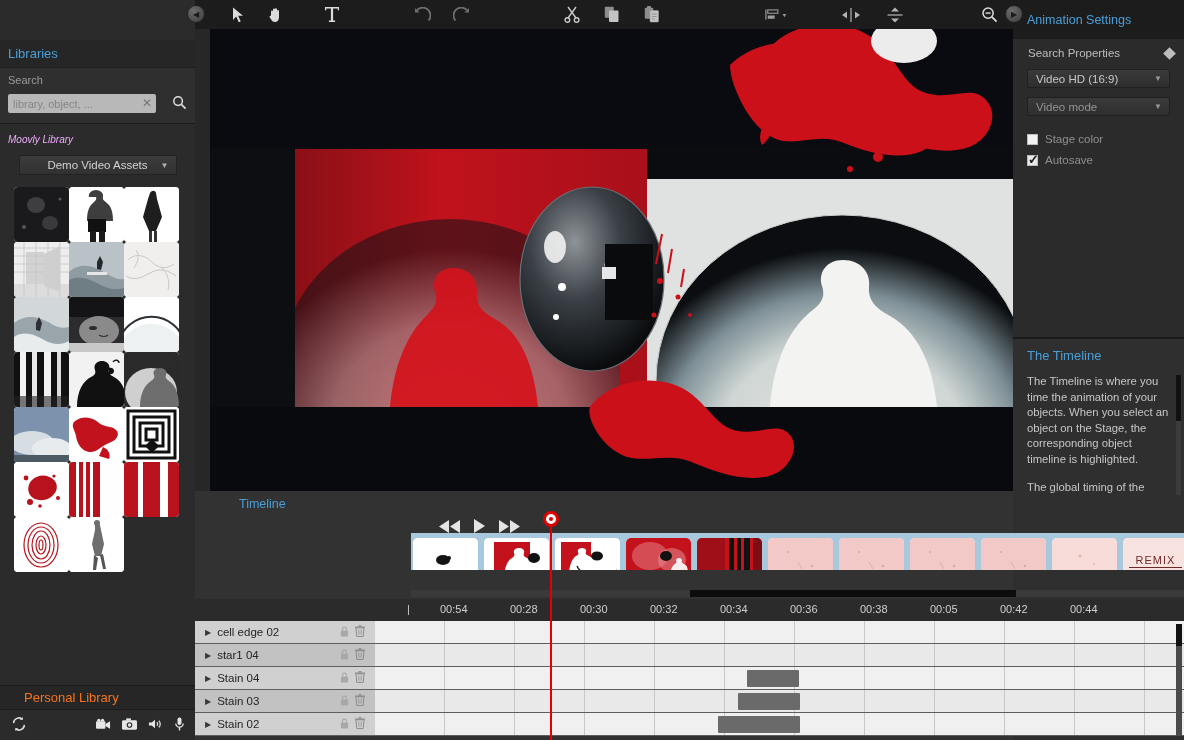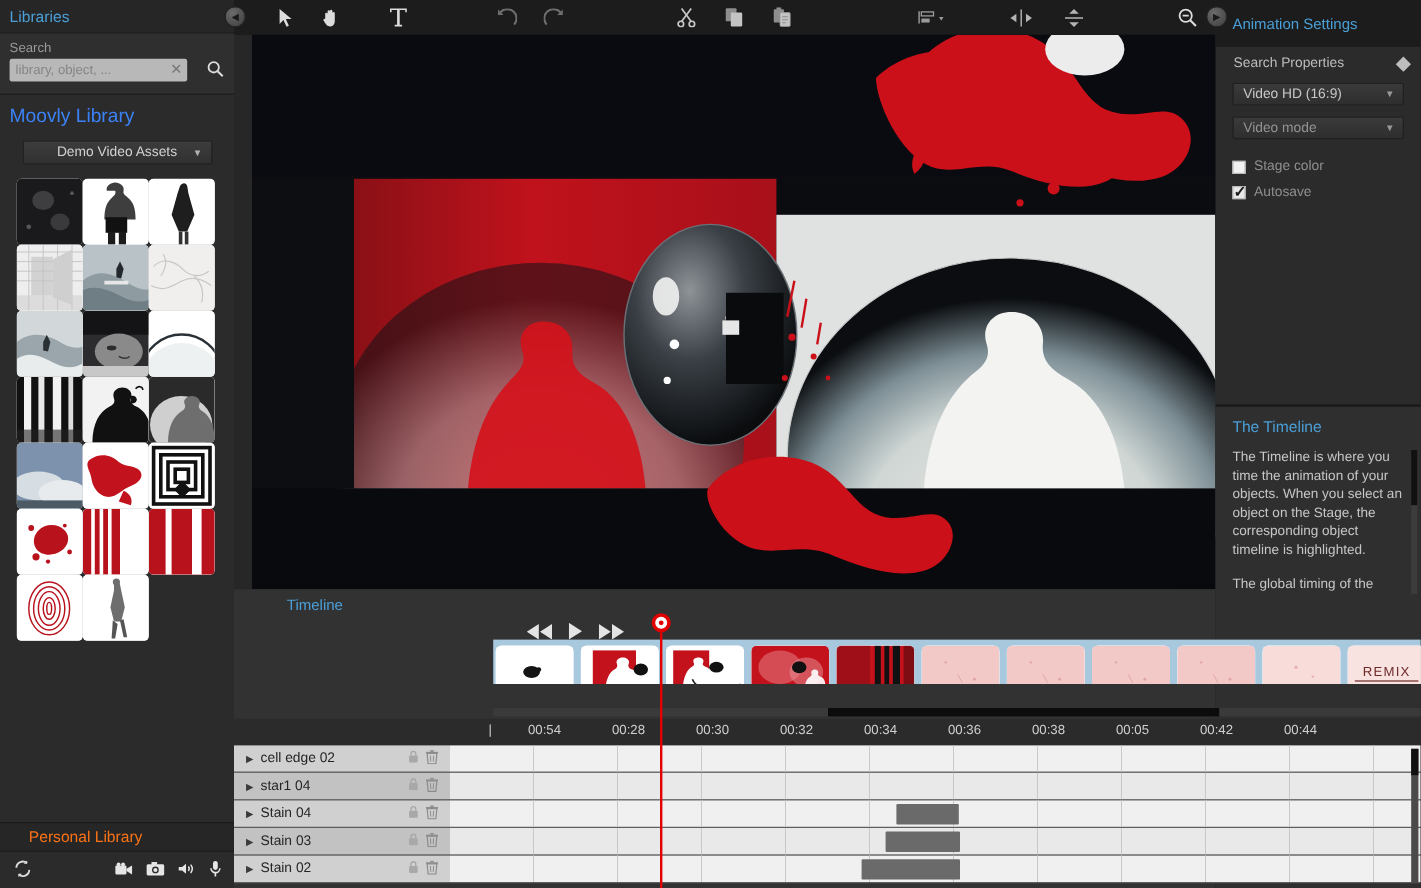--- a/index.html
+++ b/index.html
@@ -13,44 +13,45 @@
 
   
   #left-panel {
     position: absolute; left: 0; top: 0; width: 195px; height: 740px;
     background: #2b2b2b;
   }
   .panel-header {
     height: 28px; background: #262626;
     display: flex; align-items: center; padding-left: 8px;
     border-bottom: 1px solid #1d1d1d;
+    margin-top: 40px;
   }
   .panel-header-title { color: #4a9fd8; font-size: 13px; }
   .search-block { background: #2f2f2f; padding: 6px 8px 10px 8px; border-bottom: 1px solid #1a1a1a;}
-  .search-label { color: #9a9a9a; font-size: 11px; margin-bottom: 3px; display:block;}
+  .search-label { color: #9a9a9a; font-size: 11px; margin-bottom: 8px; display:block;}
   .search-row { display: flex; align-items: center; gap: 16px; }
   .search-input-wrap {
     position: relative; flex: 1; height: 19px;
     background: #b8b8b8; border-radius: 2px;
     display: flex; align-items: center;
   }
   .search-input-wrap input {
     border: 0; background: transparent; outline: none;
     font-size: 11px; color: #666; width: 100%;
     padding: 0 18px 0 5px; font-family: "Liberation Sans", sans-serif;
   }
   .search-input-wrap input::placeholder { color: #858585; }
   .clear-x {
     position: absolute; right: 4px; top: 2px;
     color: #777; font-size: 12px; line-height: 14px; cursor: pointer;
   }
   .search-mag { color: #d8d8d8; font-size: 14px; }
 
   .lib-section { background: #2b2b2b; padding: 8px 0 0 0; }
-  .lib-title { color: #3b82f6; font-size: 16px; padding: 2px 0 10px 8px; }
+  .lib-title { color: #f0abfc; font-size: 10px; padding: 2px 0 10px 8px; font-style: italic; }
   .lib-select {
     margin: 0 auto; width: 158px; height: 20px;
     background: linear-gradient(#3c3c3c,#313131);
     border: 1px solid #222; border-radius: 2px;
     display: flex; align-items: center; justify-content: center;
     position: relative;
   }
   .lib-select-label { color: #d2d2d2; font-size: 11.5px; }
   .lib-select .caret { position: absolute; right: 7px; color: #b0b0b0; font-size: 8px; }
 

